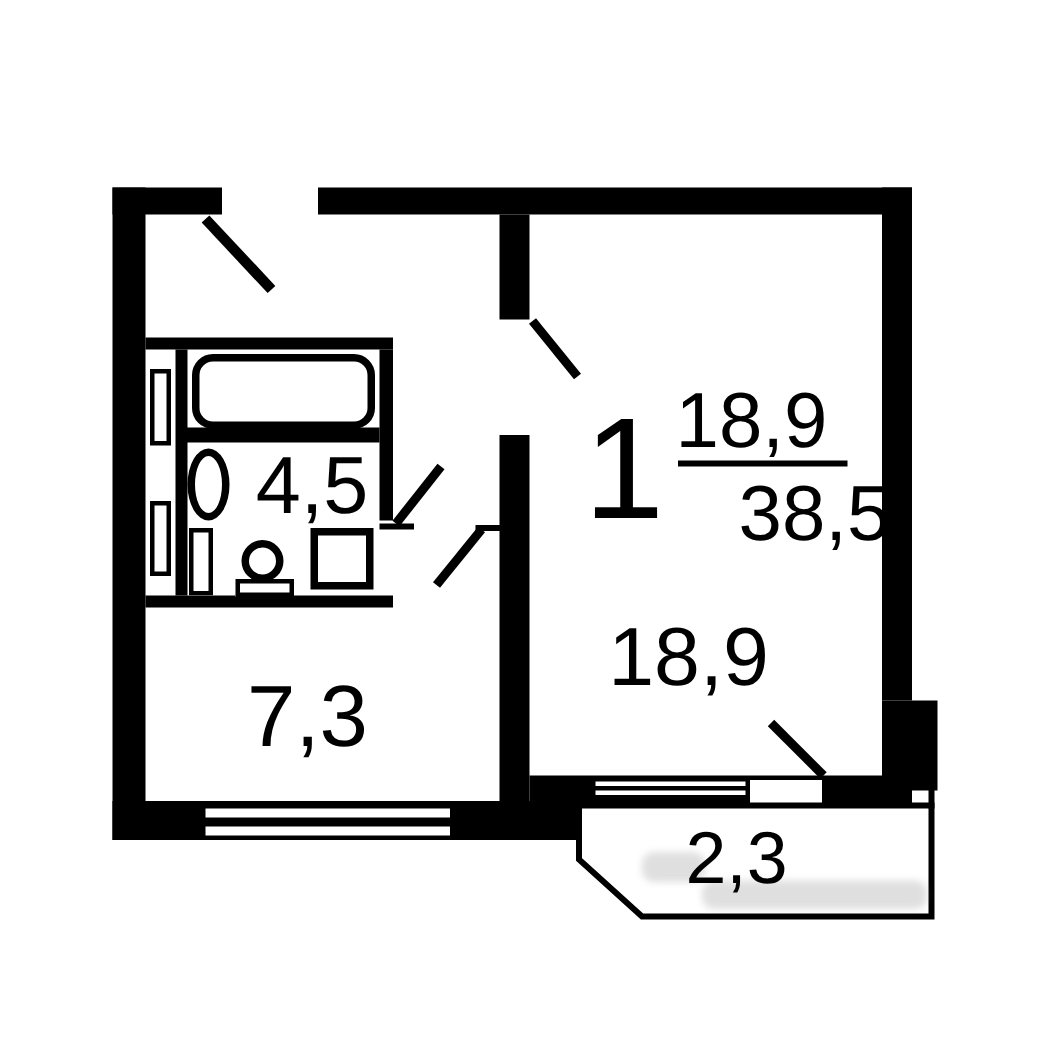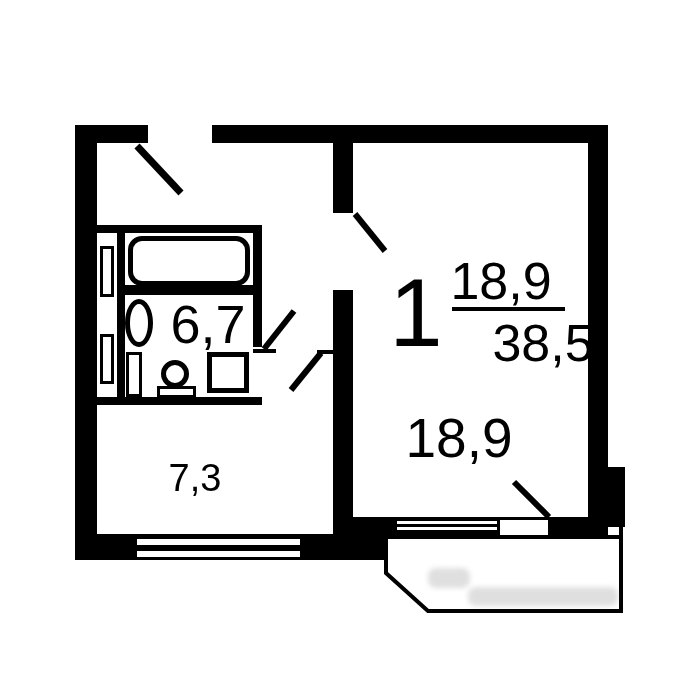--- a/index.html
+++ b/index.html
@@ -69,16 +69,17 @@
   <div class="blob" style="left:428px;top:568px;width:42px;height:20px;"></div>
   <div class="blob" style="left:468px;top:587px;width:150px;height:19px;"></div>
 
   <div class="lbl" style="left:416px;top:313px;font-size:96px;">1</div>
 
   <div class="lbl" style="left:501px;top:281px;font-size:52px;">18,9</div>
   <div class="wall" style="left:452px;top:307px;width:113px;height:4px;"></div>
   <div class="lbl" style="left:503px;top:343px;font-size:52px;margin-left:40px;">38,5</div>
 
   <div class="lbl" style="left:459px;top:438px;font-size:55px;">18,9</div>
-  <div class="lbl" style="left:195px;top:478px;font-size:38px;">7,3</div>
-  <div class="lbl" style="left:208px;top:324px;font-size:54px;">6,7</div>
+  <div class="lbl" style="left:205px;top:478px;font-size:58px;">7,3</div>
+  <div class="lbl" style="left:208px;top:324px;font-size:54px;">4,5</div>
+  <div class="lbl" style="left:491px;top:573px;font-size:49px;">2,3</div>
 
 </div>
 
 </body></html>

